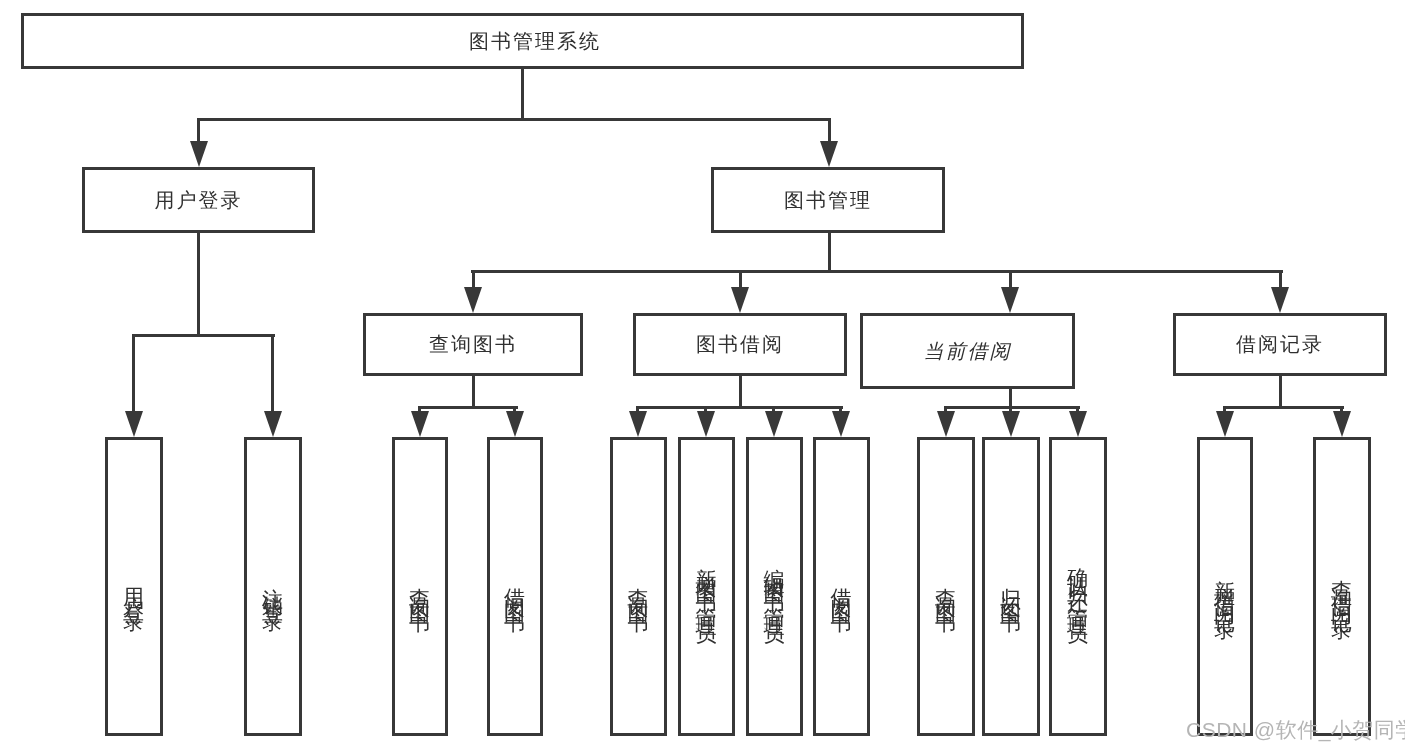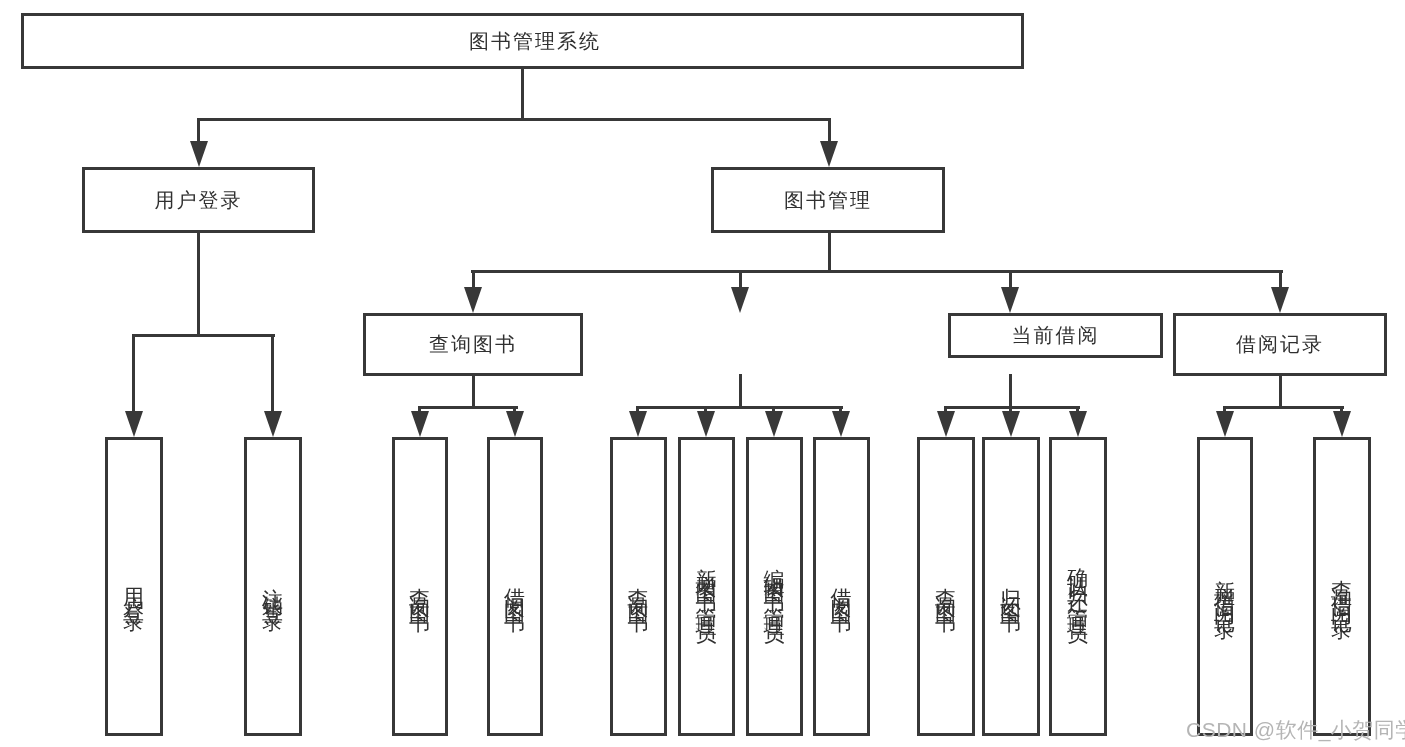--- a/index.html
+++ b/index.html
@@ -63,21 +63,24 @@
   <div class="box hnode" style="left:82px; top:167px; width:233px; height:66px;">
     <span>用户登录</span>
   </div>
   <div class="box hnode" style="left:711px; top:167px; width:234px; height:66px;">
     <span>图书管理</span>
   </div>
 
   <div class="box hnode" style="left:363px; top:313px; width:220px; height:63px;">
     <span>查询图书</span>
   </div>
-  <div class="box hnode" style="left:948px; top:313px; width:215px; height:45px;">
+  <div class="box hnode" style="left:633px; top:313px; width:214px; height:63px;">
+    <span>图书借阅</span>
+  </div>
+  <div class="box hnode" style="left:860px; top:313px; width:215px; height:76px;font-style:italic;">
     <span>当前借阅</span>
   </div>
   <div class="box hnode" style="left:1173px; top:313px; width:214px; height:63px;">
     <span>借阅记录</span>
   </div>
 
   <div class="box vnode" style="left:105px; top:437px; width:58px; height:299px;">
     <span>用户登录</span>
   </div>
   <div class="box vnode" style="left:244px; top:437px; width:58px; height:299px;">

